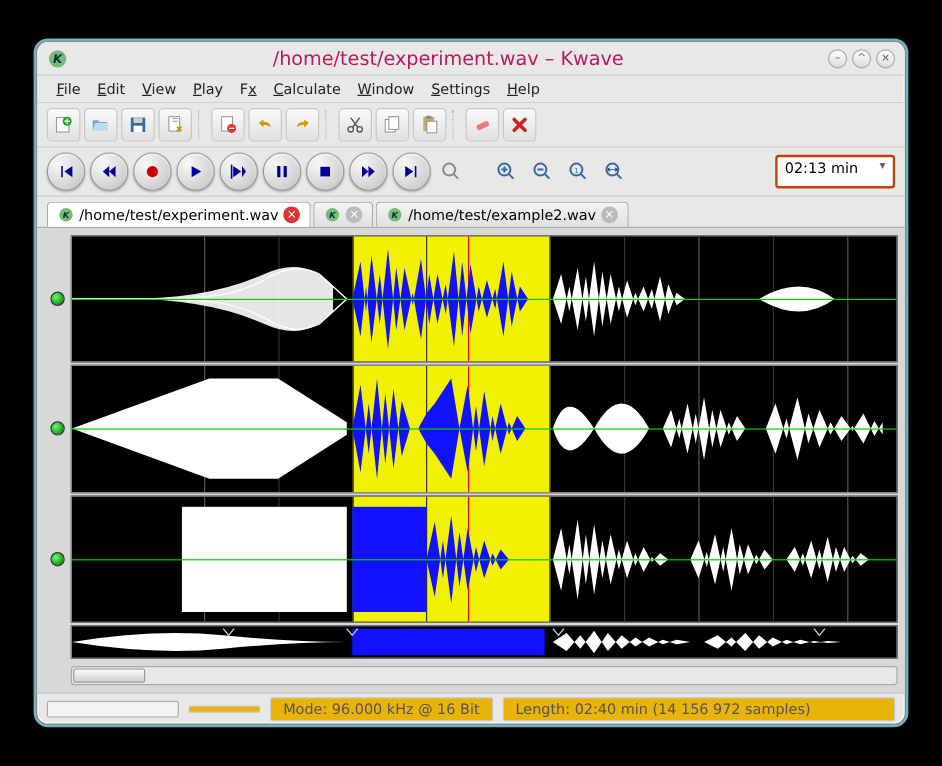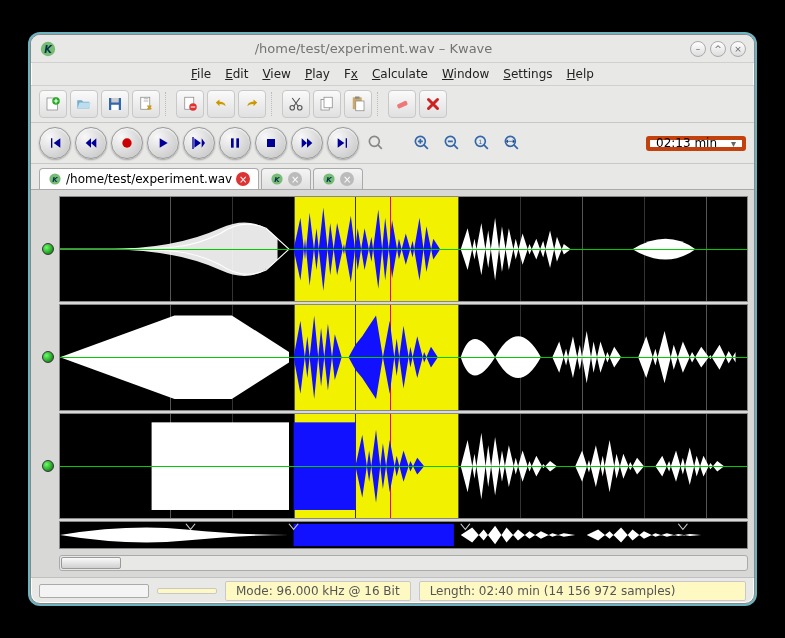--- a/index.html
+++ b/index.html
@@ -1,35 +1,35 @@
 <!DOCTYPE html>
 <html><head>
 <meta charset="utf-8">
 <style>
 * { box-sizing: border-box; margin: 0; padding: 0; font-family: "DejaVu Sans", "Liberation Sans", sans-serif; }
 body { background: #000; width: 785px; height: 638px; display: flex; align-items: center; justify-content: center; }
 .window { width: 725px; height: 570px; background: #e8e8e6; border: 1px solid #888; border-radius: 10px; box-shadow: 0 0 0 2px #6db3c0, inset 0 0 0 1px #fff; display: flex; flex-direction: column; overflow: hidden; }
 .titlebar { height: 28px; background: #e8e8e6; display: flex; align-items: center; padding: 0 8px; border-bottom: 1px solid #d0d0d0; }
 .titlebar .app-icon { width: 18px; height: 18px; margin-right: 4px; }
-.titlebar .title { flex: 1; text-align: center; font-size: 13px; color: #737373; }
+.titlebar .title { flex: 1; text-align: center; font-size: 16px; color: #be185d; }
 .titlebar .wbtn { width: 16px; height: 16px; border: 1px solid #aaa; border-radius: 50%; margin-left: 4px; background: linear-gradient(#fff,#ddd); display: flex; align-items: center; justify-content: center; font-size: 9px; color: #666; cursor: pointer; }
-.menubar { display: flex; gap: 2px; padding: 2px 10px; font-size: 12px; color: #222; border-bottom: 1px solid #d0d0d0; justify-content: center; }
+.menubar { display: flex; gap: 2px; padding: 2px 10px; font-size: 12px; color: #222; border-bottom: 1px solid #d0d0d0; }
 .menubar .menu { padding: 2px 6px; cursor: pointer; }
 .menubar .menu u { text-decoration: underline; }
 .toolbar { display: flex; align-items: center; gap: 3px; padding: 4px 8px; background: #e8e8e6; border-bottom: 1px solid #c8c8c8; flex-wrap: wrap; }
 .toolbar .sep { width: 6px; height: 24px; border-left: 1px dotted #bbb; margin: 0 2px; }
 .tbtn { width: 28px; height: 28px; border: 1px solid #c8c8c8; border-radius: 4px; background: linear-gradient(#fafafa,#e0e0e0); display: flex; align-items: center; justify-content: center; cursor: pointer; }
 .tbtn svg { width: 18px; height: 18px; }
 .playbar { display: flex; align-items: center; gap: 4px; padding: 4px 8px; background: #e8e8e6; border-bottom: 1px solid #c8c8c8; }
 .pbtn { width: 32px; height: 32px; border-radius: 50%; border: 1px solid #999; background: radial-gradient(circle at 30% 30%, #f8f8f8, #c0c0c0); display: flex; align-items: center; justify-content: center; cursor: pointer; box-shadow: inset 0 1px 2px rgba(255,255,255,.8), 0 1px 2px rgba(0,0,0,.3); }
 .pbtn svg { width: 16px; height: 16px; }
 .pbtn.rec .c { fill: #c00; }
 .pbtn.play .c { fill: #009; }
 .zbtn { width: 26px; height: 26px; display: flex; align-items: center; justify-content: center; cursor: pointer; }
-.timesel { margin-left: auto; height: 15px; border: 4px solid #c2410c; border-radius: 3px; background: #fff; padding: 2px 6px; font-size: 12px; display: flex; align-items: center; gap: 8px; min-width: 100px; }
+.timesel { margin-left: auto; height: 28px; border: 2px solid #c2410c; border-radius: 3px; background: #fff; padding: 2px 6px; font-size: 12px; display: flex; align-items: flex-start; gap: 8px; min-width: 100px; }
 .timesel::after { content: "▾"; color: #666; font-size: 10px; margin-left: auto; }
 .tabbar { display: flex; align-items: flex-end; padding: 4px 8px 0 8px; gap: 2px; background: #e8e8e6; border-bottom: 1px solid #aaa; }
 .tab { padding: 3px 8px; font-size: 12px; background: linear-gradient(#f4f4f4,#e0e0e0); border: 1px solid #aaa; border-bottom: none; border-radius: 4px 4px 0 0; display: flex; align-items: center; gap: 4px; cursor: pointer; }
 .tab.active { background: #fff; }
 .tab .kicon { width: 14px; height: 14px; }
 .tab .close { width: 14px; height: 14px; border-radius: 50%; font-size: 10px; display: flex; align-items: center; justify-content: center; }
 .tab.active .close { background: #d33; color: #fff; }
 .tab:not(.active) .close { background: #bbb; color: #fff; }
 .workspace { flex: 1; display: flex; flex-direction: column; background: #d8d8d6; padding: 6px; gap: 2px; overflow: hidden; }
 .tracks { flex: 1; display: flex; flex-direction: column; gap: 2px; }
@@ -44,21 +44,21 @@
 .center-line { position: absolute; left: 0; right: 0; top: 50%; height: 0; border-top: 1px solid #0c0; z-index: 5; }
 .wave { position: absolute; top: 0; left: 0; width: 100%; height: 100%; z-index: 3; }
 .preview { height: 28px; display: flex; }
 .preview .track-light { width: 22px; }
 .preview-canvas { flex: 1; background: #000; position: relative; border: 1px solid #888; }
 .scrollbar { height: 16px; display: flex; margin-top: 4px; }
 .scrollbar .sb-spacer { width: 22px; }
 .scrollbar .sb-track { flex: 1; background: #e8e8e6; border: 1px solid #aaa; border-radius: 3px; position: relative; }
 .scrollbar .sb-thumb { position: absolute; top: 1px; bottom: 1px; left: 1px; width: 60px; background: linear-gradient(#fafafa,#d0d0d0); border: 1px solid #999; border-radius: 2px; }
 .statusbar { height: 26px; border-top: 1px solid #c0c0c0; display: flex; align-items: center; padding: 0 8px; font-size: 12px; color: #555; gap: 8px; }
-.statusbar .cell { border: 1px solid #c8c8c8; padding: 2px 10px; border-radius: 2px; background: #fef9c3; }
+.statusbar .cell { border: 1px solid #c8c8c8; padding: 2px 10px; border-radius: 2px; background: #eab308; }
 .statusbar .progress { width: 110px; height: 14px; border: 1px solid #aaa; border-radius: 2px; background: #f4f4f4; }
 .kicon-svg { width: 100%; height: 100%; }
 </style>
 </head>
 <body>
 
 <div class="window">
 
   <div class="titlebar">
     <div class="app-icon">
@@ -275,20 +275,21 @@
             <circle cx="10" cy="10" r="8" fill="#7b7"></circle>
             <text x="10" y="14" font-size="10" text-anchor="middle" fill="#034" font-weight="bold" font-style="italic">K</text>
           </svg></span>
       <span class="close">×</span>
     </div>
     <div class="tab">
       <span class="kicon"><svg class="kicon-svg" viewBox="0 0 20 20">
             <circle cx="10" cy="10" r="8" fill="#7b7"></circle>
             <text x="10" y="14" font-size="10" text-anchor="middle" fill="#034" font-weight="bold" font-style="italic">K</text>
           </svg></span>
+      <span>/home/test/example2.wav</span>
       <span class="close">×</span>
     </div>
   </div>
 
   <div class="workspace">
     <div class="tracks">
 
       <div class="track">
         <div class="track-light">
             <div class="led"></div>

